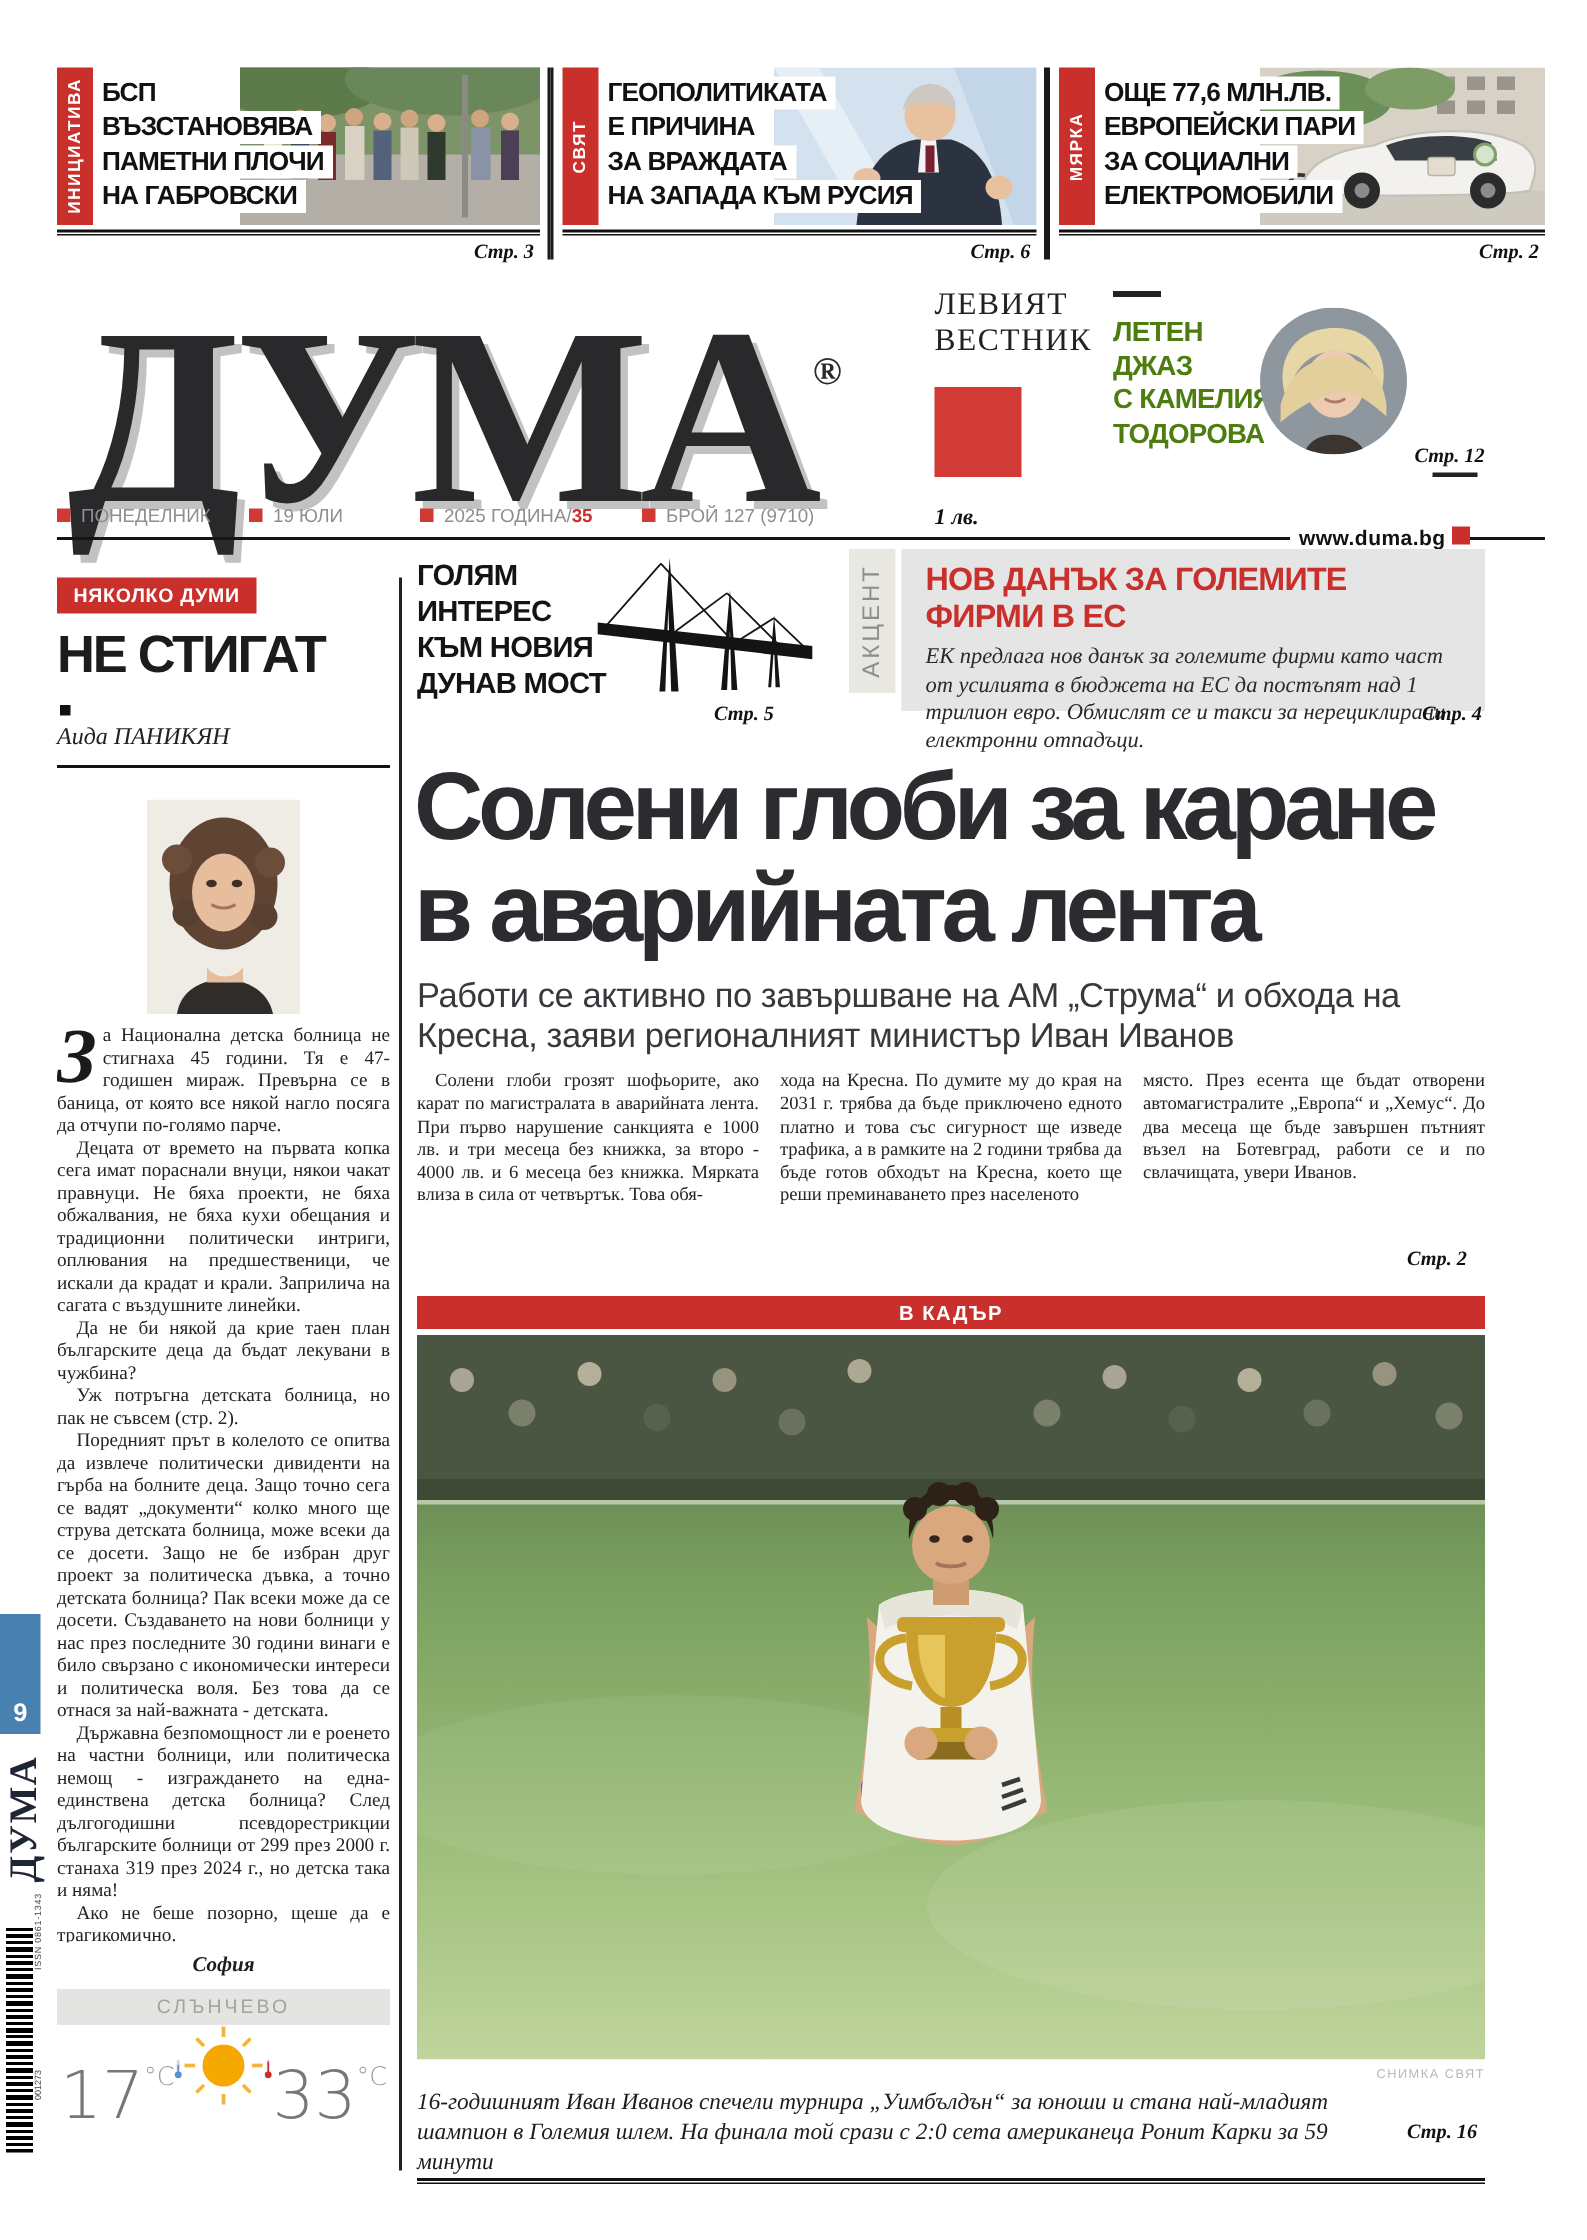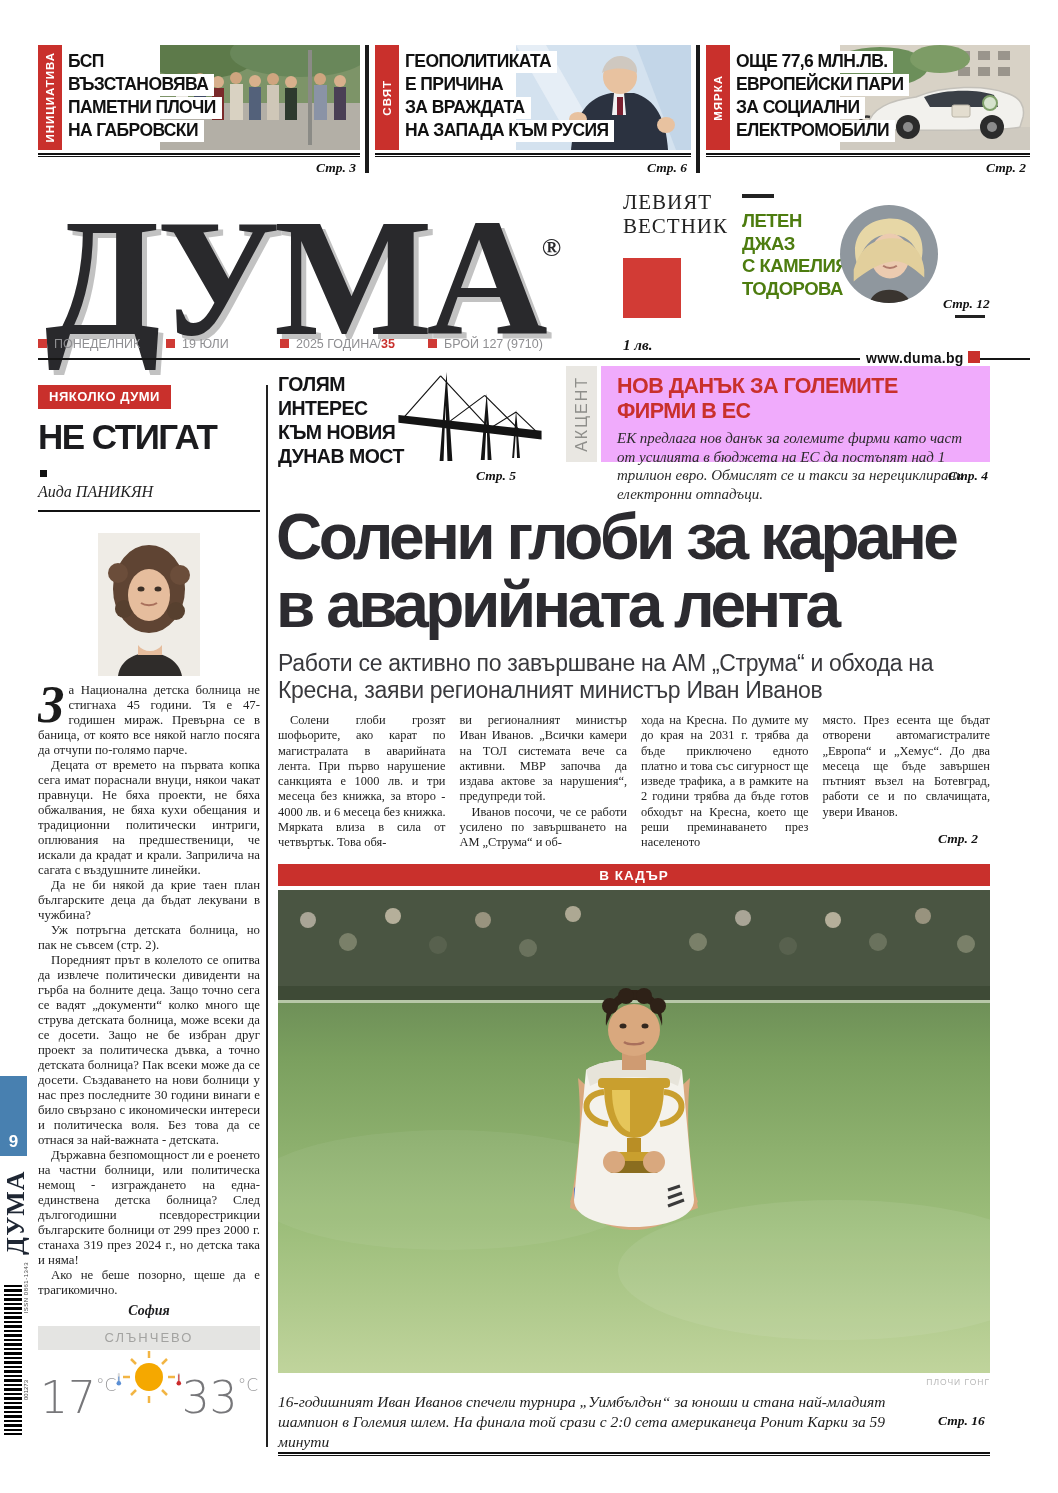--- a/index.html
+++ b/index.html
@@ -99,21 +99,21 @@
   
   .bridgeblock { left:278px; top:366px; width:712px; height:125px; }
   .bridge-lines { position:absolute; left:0; top:6px; font-family:"Liberation Sans",sans-serif;
                   font-weight:bold; font-size:19.5px; line-height:24px; letter-spacing:-0.5px; color:#141416; }
   .bridge-art { position:absolute; left:112px; top:0; width:160px; height:98px; }
   .bridge-page { position:absolute; left:198px; top:102px; }
   .accent-tag { position:absolute; left:288px; top:0; width:31px; height:96px; background:#e9e7e2;
                 display:flex; align-items:center; justify-content:center; }
   .accent-tag span { writing-mode:vertical-rl; transform:rotate(180deg); color:#8e8e8a;
                      font:16px "Liberation Sans",sans-serif; letter-spacing:2px; }
-  .accent-box { position:absolute; left:323px; top:0; width:389px; height:96px; background:#f0abfc;
+  .accent-box { position:absolute; left:323px; top:0; width:389px; height:108px; background:#e5e5e5;
                 padding:8px 14px 0 16px; }
   .accent-title { font-family:"Liberation Sans",sans-serif; font-weight:bold; font-size:21.5px;
                   letter-spacing:-0.5px; color:#c9302c; }
   .accent-text { font:italic 15px "Liberation Serif",serif; line-height:18.5px; color:#2a2a2a; margin-top:5px; }
   .accent-page { position:absolute; right:2px; top:102px; }
 
   
   .mainhead { left:276px; top:503px; width:714px; font-family:"Liberation Sans",sans-serif;
               font-weight:bold; font-size:64px; line-height:68px; letter-spacing:-3.5px;
               color:#2c2b30; white-space:nowrap; }
@@ -403,24 +403,20 @@
     <div>Солени глоби за каране</div>
     <div>в аварийната лента</div>
   </div>
   <div class="abs subhead">Работи се активно по завършване на АМ „Струма“ и обхода на Кресна, заяви регионалният министър Иван Иванов</div>
 
   <div class="abs columns">
     <div class="col">
       <p class="indent">Солени глоби грозят шофьорите, ако карат по магистралата в аварийната лента. При първо нарушение санкцията е 1000 лв. и три месеца без книжка, за второ - 4000 лв. и 6 месеца без книжка. Мярката влиза в сила от четвъртък. Това обя-</p>
     </div>
     <div class="col">
-      <p>ви регионалният министър Иван Иванов. „Всички камери на ТОЛ системата вече са активни. МВР започва да издава актове за нарушения“, предупреди той.</p>
-      <p class="indent">Иванов посочи, че се работи усилено по завършването на АМ „Струма“ и об-</p>
-    </div>
-    <div class="col">
       <p>хода на Кресна. По думите му до края на 2031 г. трябва да бъде приключено едното платно и това със сигурност ще изведе трафика, а в рамките на 2 години трябва да бъде готов обходът на Кресна, което ще реши преминаването през населеното</p>
     </div>
     <div class="col" style="position:relative">
       <p>място. През есента ще бъдат отворени автомагистралите „Европа“ и „Хемус“. До два месеца ще бъде завършен пътният възел на Ботевград, работи се и по свлачищата, увери Иванов.</p>
       <span class="col-page pageref">Стр. 2</span>
     </div>
   </div>
 
   <div class="abs kadr-bar">
       <span>В КАДЪР</span>
@@ -490,18 +486,18 @@
         <path d="M386,202 C410,204 410,230 382,234" stroke="#c99f2e" stroke-width="6" fill="none"></path>
         <rect x="349" y="248" width="14" height="14" fill="#b98e25"></rect>
         <rect x="340" y="262" width="32" height="9" rx="2" fill="#c99f2e"></rect>
         <rect x="332" y="271" width="48" height="12" rx="2" fill="#8a6d1f"></rect>
         <circle cx="336" cy="272" r="11" fill="#d9a87e"></circle>
         <circle cx="376" cy="272" r="11" fill="#d9a87e"></circle>
       </g>
     </svg>
   </div>
 
-  <div class="abs credit">ПЛОЧИ ГОНГ</div>
+  <div class="abs credit">СНИМКА СВЯТ</div>
   <div class="abs caption">16-годишният Иван Иванов спечели турнира „Уимбълдън“ за юноши и стана най-младият шампион в Големия шлем. На финала той срази с 2:0 сета американеца Ронит Карки за 59 минути</div>
   <div class="abs caption-page pageref">Стр. 16</div>
   <div class="abs bottom-rule"></div>
 
 </div>
 
 </body></html>

